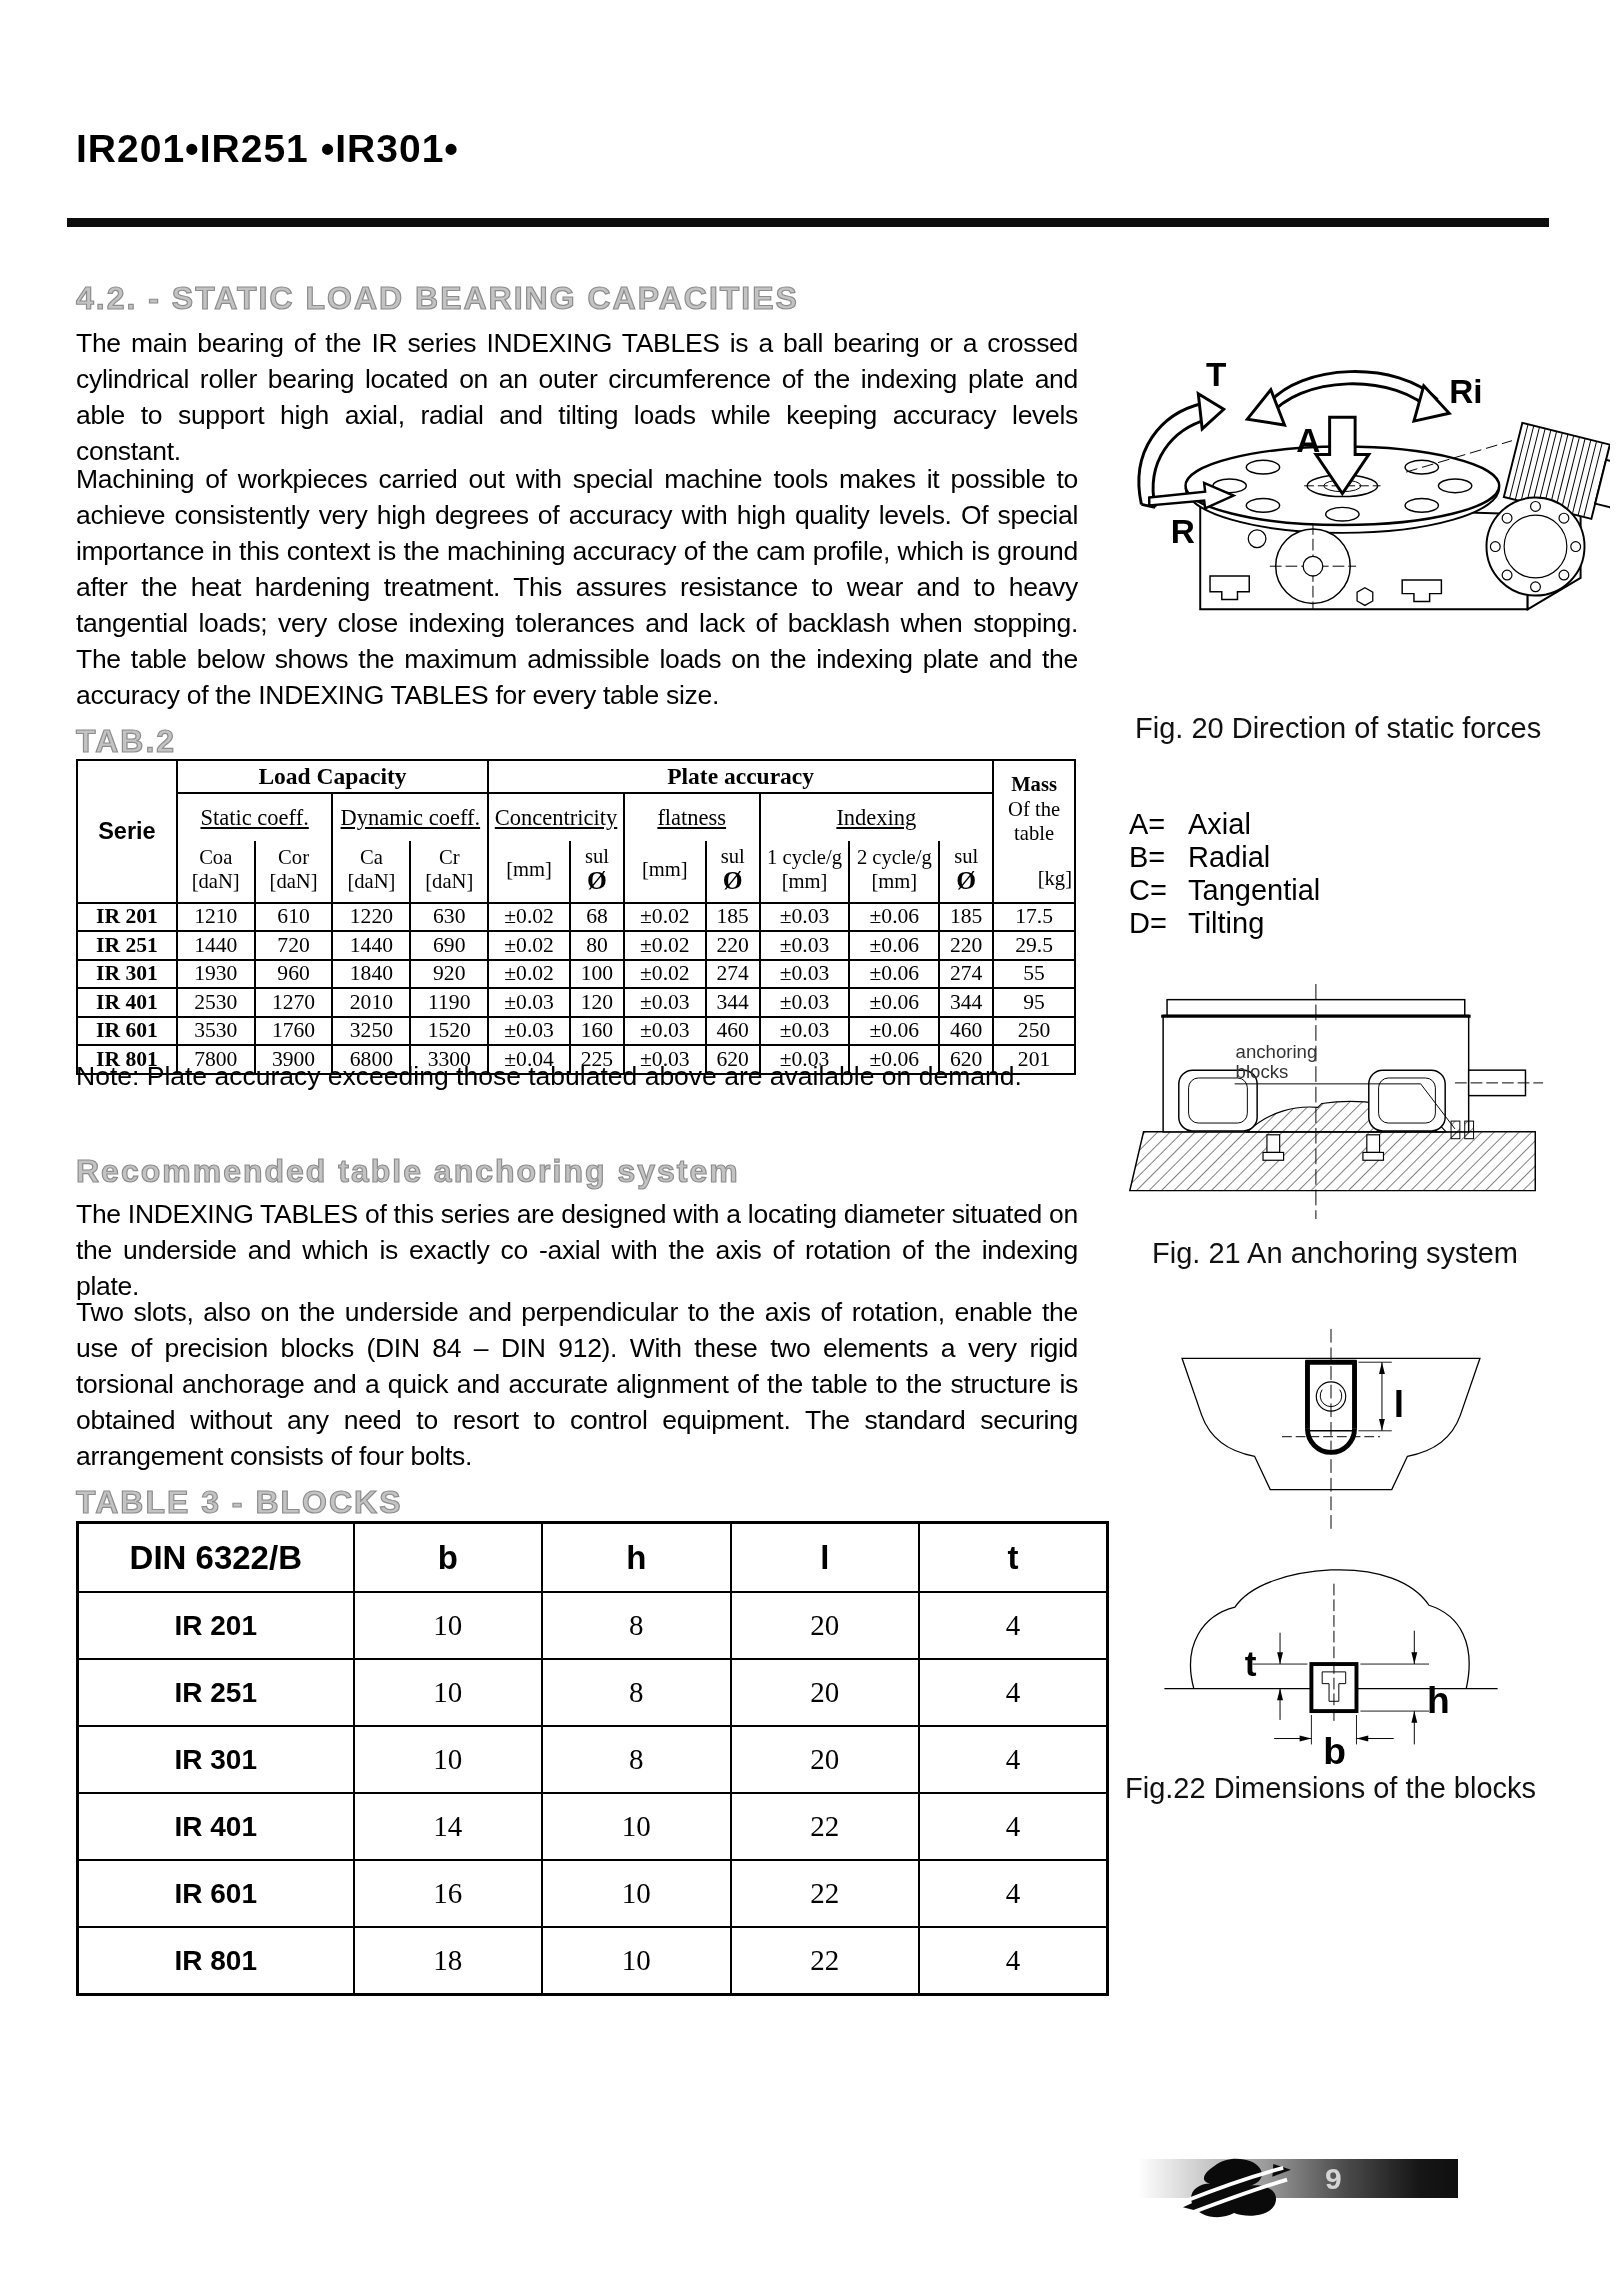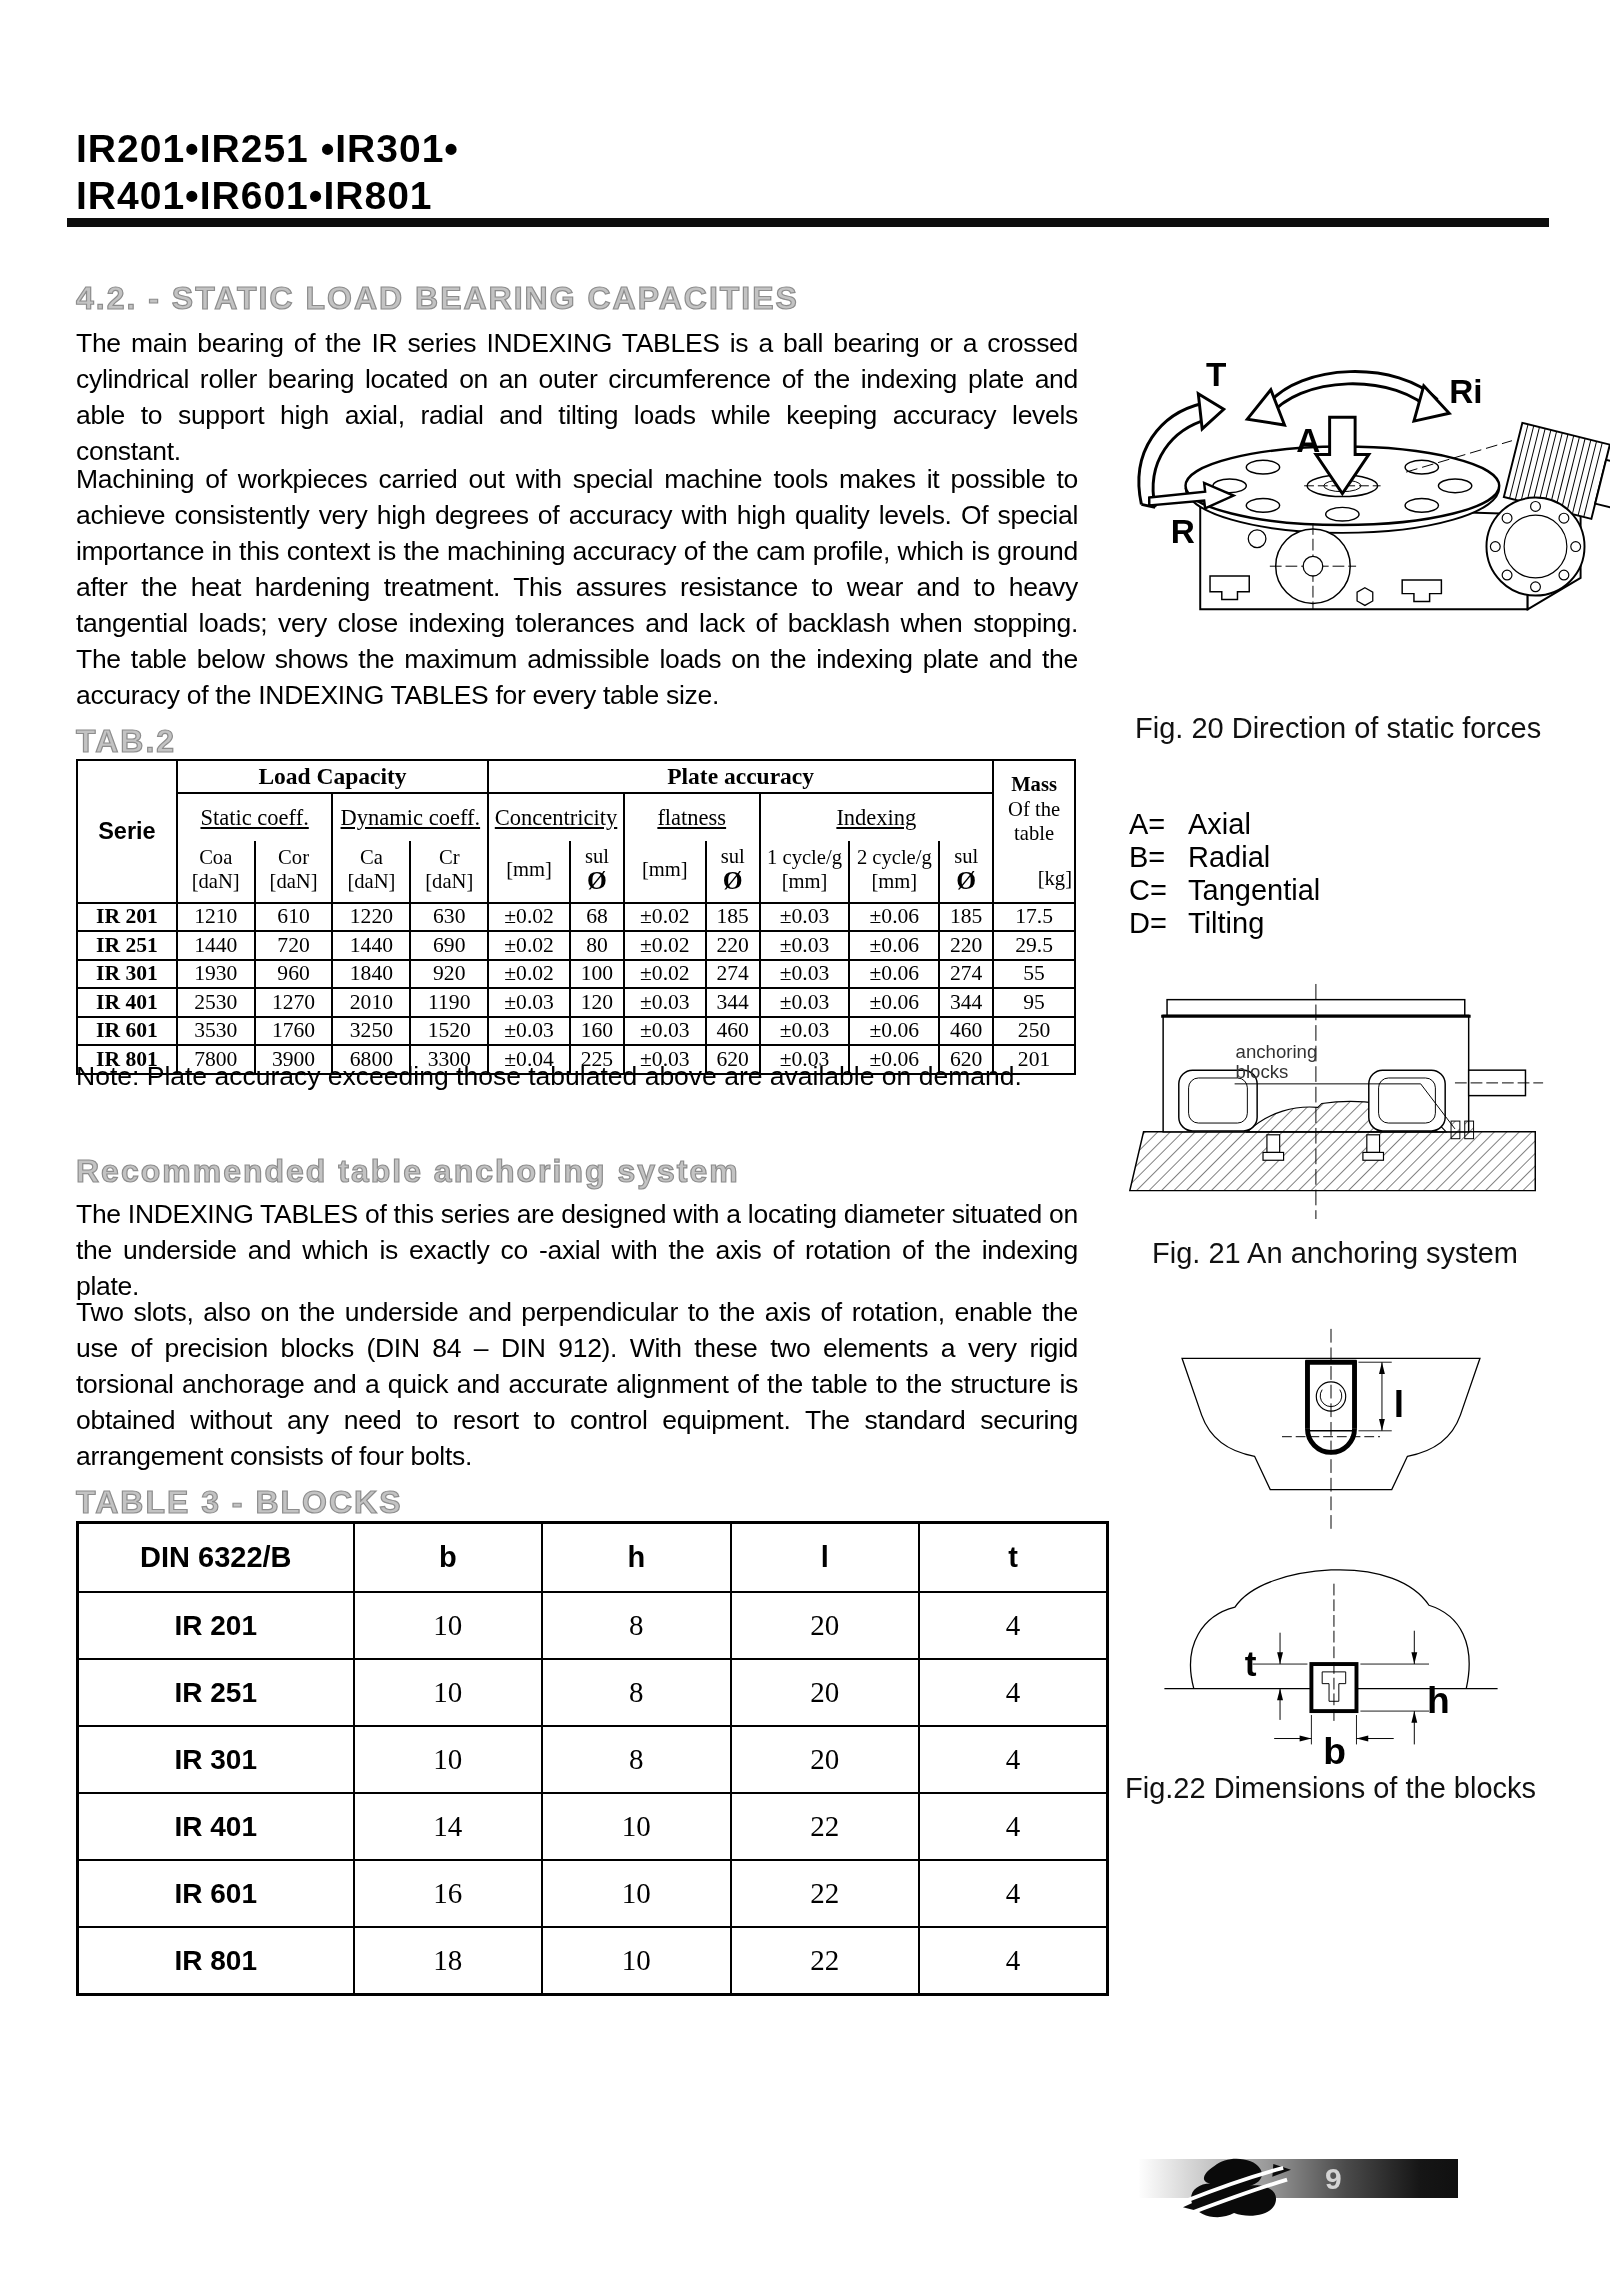--- a/index.html
+++ b/index.html
@@ -36,21 +36,21 @@
   .tab2 .mass .b{font-weight:bold;}
   .tab2 .mass .kg{margin-top:21px;text-align:right;}
   .tab2 tbody td{font-size:21.6px;height:26.5px;line-height:1;border-top:2.9px solid #000;}
   .tab2 tbody .serie{font-weight:bold;}
   .note{position:absolute;left:76px;top:1061px;font-size:26.5px;}
 
   
   .t3{position:absolute;left:76px;top:1521px;width:1033px;border-collapse:collapse;
       table-layout:fixed;border:3.9px solid #000;}
   .t3 th,.t3 td{border:2.9px solid #000;text-align:center;vertical-align:middle;}
-  .t3 thead th{font-size:29px;font-weight:bold;height:65px;}
+  .t3 thead th{font-size:33px;font-weight:bold;height:65px;}
   .t3 tbody td{height:63px;}
   .t3 tbody .t3serie{font-weight:bold;font-size:28px;}
   .t3 tbody .num{font-family:"Liberation Serif",serif;font-size:29px;font-weight:normal;}
 
   
   .caption{position:absolute;font-size:29px;color:#111;}
   .legend{position:absolute;left:1129px;top:808px;font-size:29px;line-height:33px;}
   .legend-row{display:flex;}
   .legend-key{width:59px;}
   .fig{position:absolute;}
@@ -62,21 +62,20 @@
   .page-num{position:absolute;left:1325px;top:2162px;font-size:30px;font-weight:bold;color:#d4d4d4;}
   .logo{position:absolute;left:1181px;top:2154px;}
 </style>
 </head>
 <body>
 
 <div class="page">
 
   <div class="models">
     <div>IR201•IR251 •IR301•</div>
-    <div>IR401•IR601•IR801</div>
   </div>
   <div class="head-rule"></div>
 
   <div class="gray-heading" style="top:280px">4.2. - STATIC LOAD BEARING CAPACITIES</div>
   <div class="body-text" style="top:325px">The main bearing of the IR series INDEXING TABLES is a ball bearing or a crossed cylindrical roller bearing located on an outer circumference of the indexing plate and able to support high axial, radial and tilting loads while keeping accuracy levels constant.</div>
   <div class="body-text" style="top:461px">Machining of workpieces carried out with special machine tools makes it possible to achieve consistently very high degrees of accuracy with high quality levels. Of special importance in this context is the machining accuracy of the cam profile, which is ground after the heat hardening treatment. This assures resistance to wear and to heavy tangential loads; very close indexing tolerances and lack of backlash when stopping. The table below shows the maximum admissible loads on the indexing plate and the accuracy of the INDEXING TABLES for every table size.</div>
 
   <div class="gray-heading" style="top:723px">TAB.2</div>
 
   <table class="tab2">

